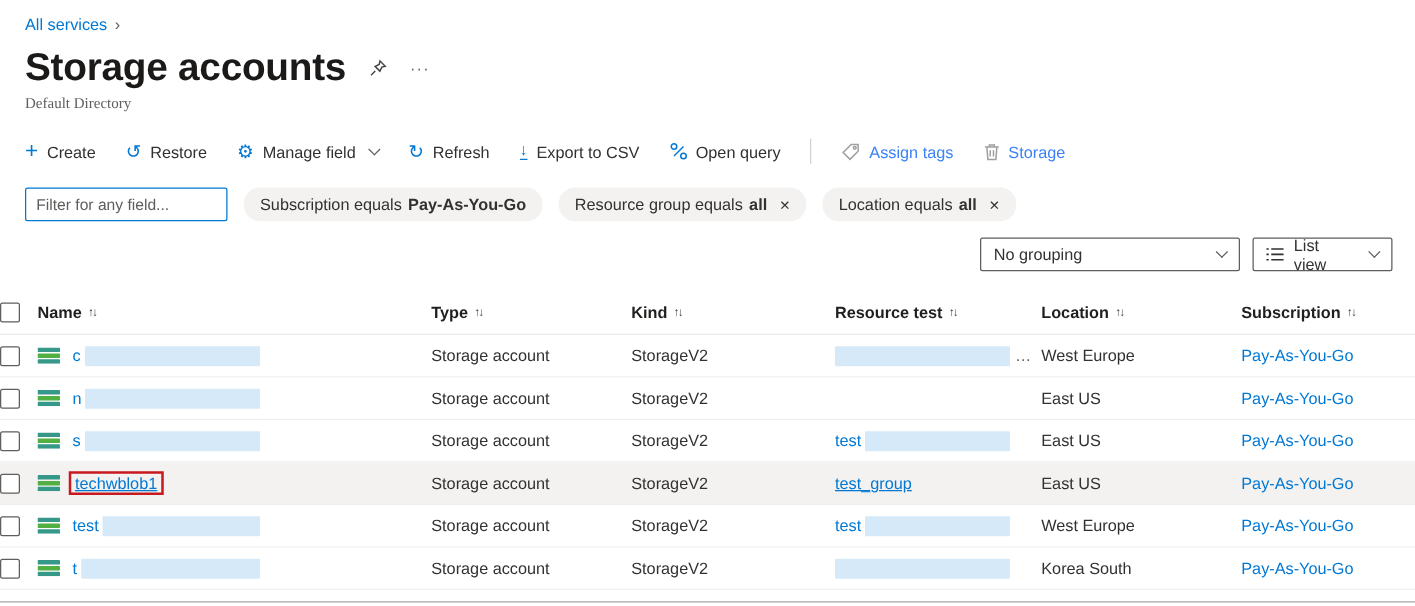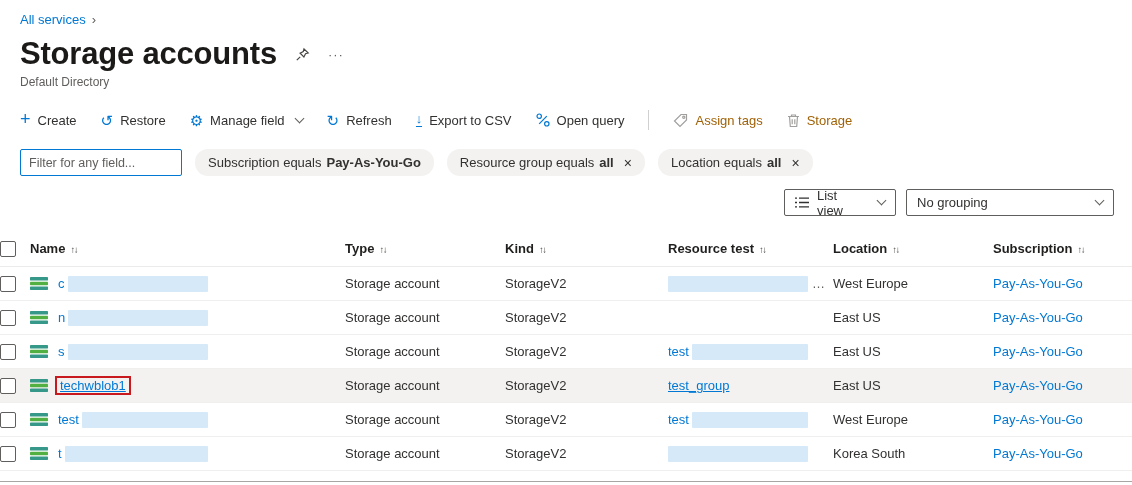--- a/index.html
+++ b/index.html
@@ -10,30 +10,30 @@
   
   .breadcrumb { display:flex; align-items:center; gap:6px; font-size:13px; }
   .breadcrumb a { color:#0078d4; text-decoration:none; cursor:pointer; }
   .crumb-sep { color:#605e5c; font-size:13px; }
 
   
   .title-row { display:flex; align-items:center; gap:18px; margin-top:9px; }
   h1 { font-size:31px; font-weight:700; color:#1b1a19; letter-spacing:-0.2px; }
   .icon-btn { display:inline-flex; align-items:center; cursor:pointer; }
   .more-dots { color:#605e5c; font-size:13px; letter-spacing:1px; cursor:pointer; }
-  .subtitle { font-size:12px; color:#605e5c; margin-top:3px; }
+  .subtitle { font-size:12px; color:#605e5c; margin-top:3px;font-family:Liberation Serif, serif; }
 
   
   .toolbar { display:flex; align-items:center; gap:24px; margin-top:15px; height:32px; }
   .tb { display:flex; align-items:center; gap:7px; background:none; border:none; font:inherit;
         color:#323130; cursor:pointer; padding:0; white-space:nowrap; }
   .tb .ic { color:#0078d4; font-size:15px; line-height:1; display:inline-flex; align-items:center; }
   .tb .ic-plus { font-size:18px; font-weight:400; margin-top:-2px; }
   .tb .ic-dl { border-bottom:1.6px solid #0078d4; line-height:0.85; padding-bottom:1px; font-size:13px; }
-  .tb.disabled { color:#a16207; cursor:default; }
+  .tb.disabled { color:#3b82f6; cursor:default; }
   .tb-sep { width:1px; height:20px; background:#d2d0ce; }
   .chev { display:inline-block; width:7px; height:7px; border-left:1.4px solid #605e5c;
           border-bottom:1.4px solid #605e5c; transform:rotate(-45deg); position:relative; top:-2px; margin-left:4px; }
 
   
   .filter-row { display:flex; align-items:center; gap:13px; margin-top:13px; }
   .filter-input { width:162px; height:27px; border:1px solid #0078d4; border-radius:2px;
                   padding:0 8px; font:inherit; font-size:12.5px; color:#323130; outline:none; }
   .filter-input::placeholder { color:#605e5c; }
   .pill { display:flex; align-items:center; height:27px; background:#f3f2f1; border-radius:13px;
@@ -157,33 +157,33 @@
       <span class="pill-x">×</span>
     </div>
     <div class="pill">
       <span>Location equals</span>
       <b>all</b>
       <span class="pill-x">×</span>
     </div>
   </div>
 
   <div class="view-row">
+    <div class="dropdown dd-grouping">
+      <span>No grouping</span>
+      <span class="chev"></span>
+    </div>
     <div class="dropdown dd-view">
       <span style="display:inline-flex;">
         <svg width="14" height="11" viewBox="0 0 14 11" fill="none" stroke="#323130" stroke-width="1.3">
           <path d="M0 1.2h2M4 1.2h10M0 5.5h2M4 5.5h10M0 9.8h2M4 9.8h10"></path>
         </svg>
       </span>
       <span>List view</span>
       <span class="chev"></span>
     </div>
-    <div class="dropdown dd-grouping">
-      <span>No grouping</span>
-      <span class="chev"></span>
-    </div>
   </div>
 
   <div class="table">
     <div class="thead">
       <div class="cell">
         <span class="checkbox"></span>
       </div>
       <div class="th th-name">
         <span>Name</span>
         <span class="sort">↑↓</span>

